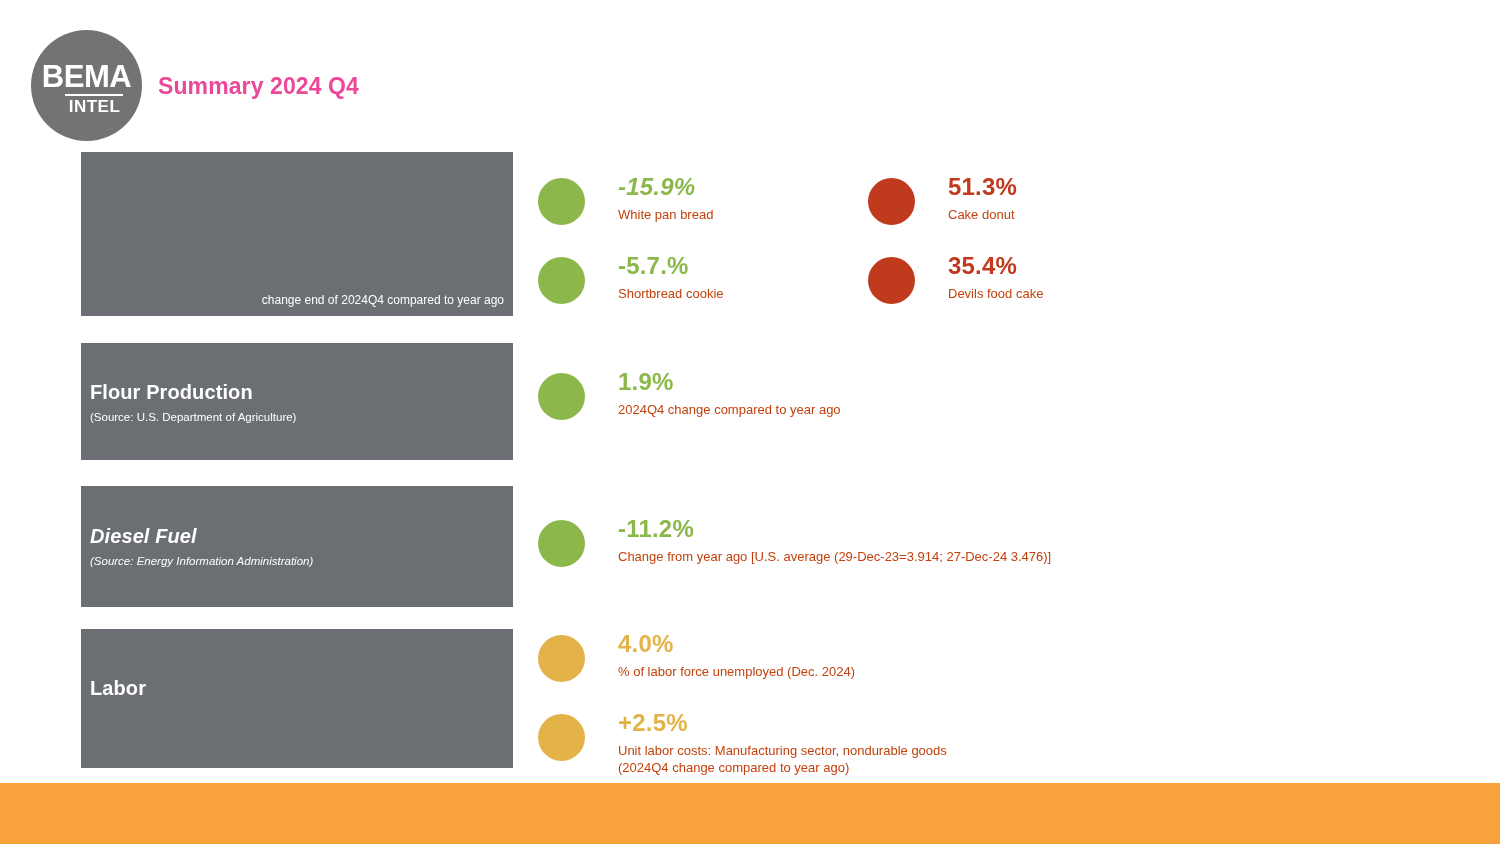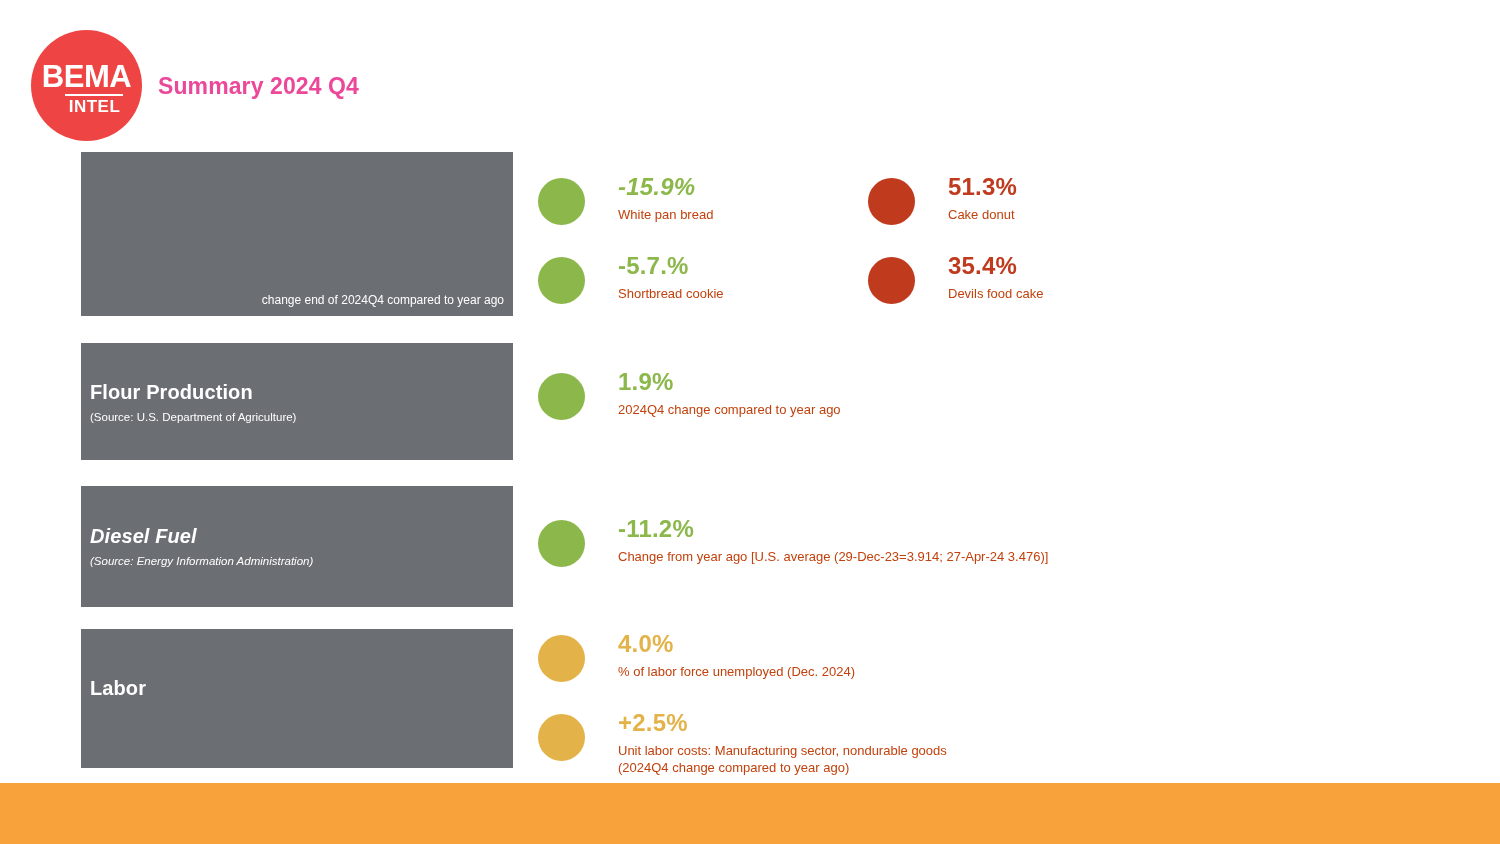--- a/index.html
+++ b/index.html
@@ -22,21 +22,21 @@
     width: 100%;
     height: 150px;
   }
   #logo-badge {
     position: absolute;
     left: 31px;
     top: 30px;
     width: 111px;
     height: 111px;
     border-radius: 50%;
-    background: #ef4444;
+    background: #737373;
     display: flex;
     flex-direction: column;
     align-items: center;
     justify-content: center;
   }
   #logo-primary {
     color: #ffffff;
     font-size: 31px;
     font-weight: bold;
     letter-spacing: -0.5px;
@@ -224,21 +224,21 @@
     <div class="panel-inner" style="top:39px;">
       <div class="panel-title">Diesel Fuel</div>
       <div class="panel-source">(Source: Energy Information Administration)</div>
     </div>
   </div>
 
   <div class="metric" style="left:538px; top:520px;">
     <div class="metric-dot" style="background:#8cb84b;"></div>
     <div class="metric-body">
       <div class="metric-value" style="color:#8cb84b;">-11.2%</div>
-      <div class="metric-label">Change from year ago [U.S. average (29-Dec-23=3.914; 27-Apr-24 3.476)]</div>
+      <div class="metric-label">Change from year ago [U.S. average (29-Dec-23=3.914; 27-Dec-24 3.476)]</div>
     </div>
   </div>
 </div>
 
 <div class="section">
   <div class="panel" style="top:629px; height:139px;">
     <div class="panel-inner" style="top:48px;">
       <div class="panel-title">Labor</div>
     </div>
   </div>

